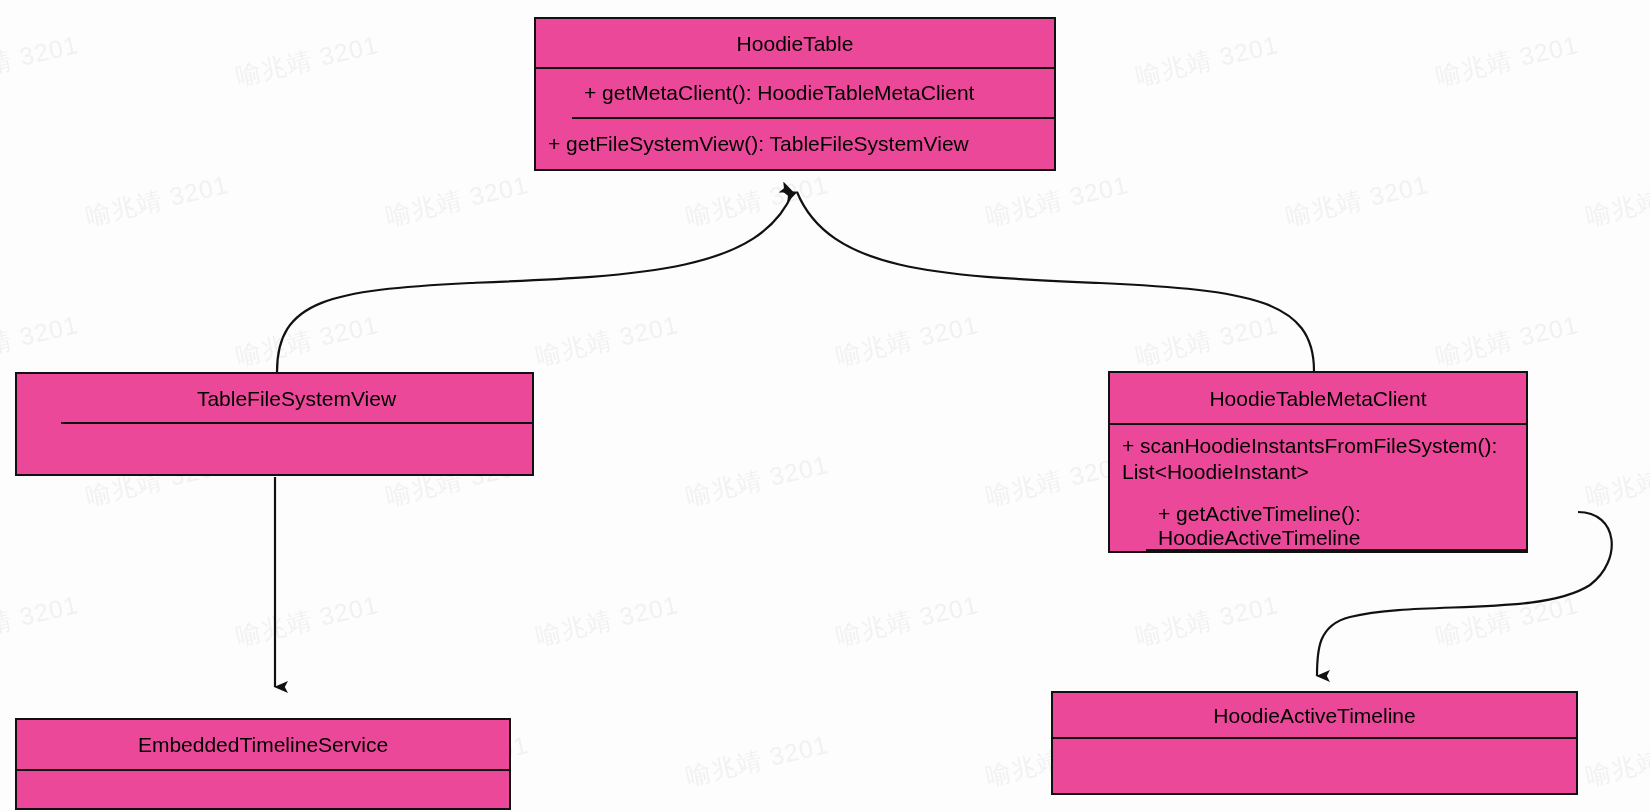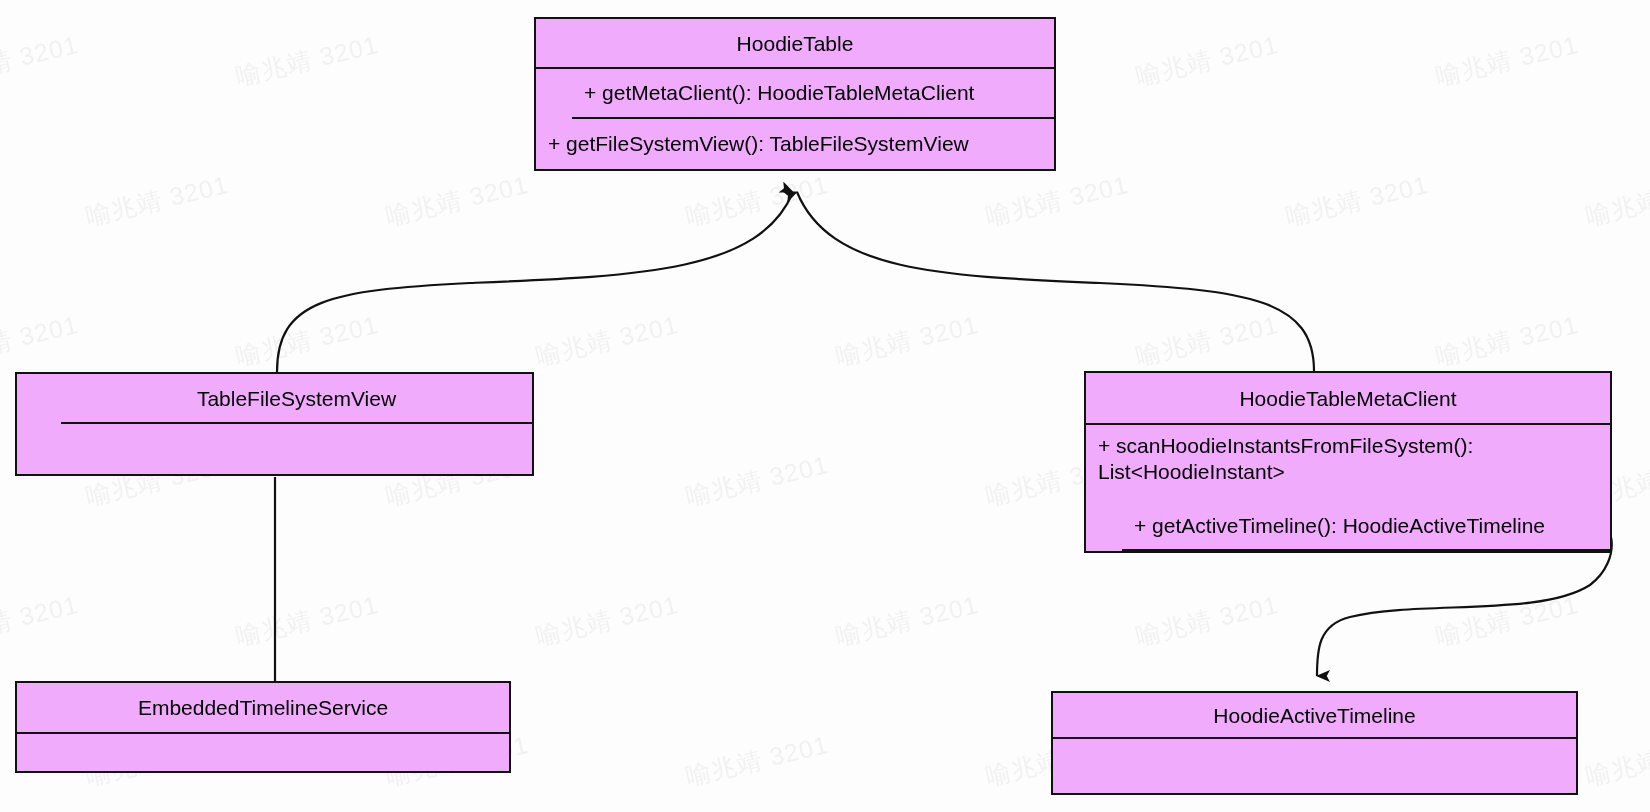--- a/index.html
+++ b/index.html
@@ -43,21 +43,21 @@
     left: 0; top: 0;
     width: 1650px;
     height: 812px;
     z-index: 1;
     pointer-events: none;
   }
 
   
   .uml-class {
     position: absolute;
-    background: #f0abfc;
+    background: #ec4899;
     border: 2px solid #111111;
     box-sizing: border-box;
     z-index: 2;
   }
   .uml-title {
     text-align: center;
     font-size: 21px;
     color: #000000;
     line-height: 1;
     box-sizing: border-box;
@@ -152,28 +152,28 @@
     <div class="uml-title" style="height:50px;">HoodieTable</div>
     <div class="uml-compartment divided" style="height:50px;">+ getMetaClient(): HoodieTableMetaClient</div>
     <div class="uml-compartment" style="height:50px;">+ getFileSystemView(): TableFileSystemView</div>
   </div>
 
   <div class="uml-class" style="left:15px; top:372px; width:519px; height:104px;padding-left:44px;">
     <div class="uml-title" style="height:50px;">TableFileSystemView</div>
     <div class="uml-compartment empty" style="height:50px;"></div>
   </div>
 
-  <div class="uml-class" style="left:1084px; top:371px; width:528px; height:182px;">
+  <div class="uml-class" style="left:1108px; top:371px; width:420px; height:182px;">
     <div class="uml-title" style="height:52px;">HoodieTableMetaClient</div>
     <div class="uml-compartment multiline" style="height:78px; white-space:pre-line;">+ scanHoodieInstantsFromFileSystem():
 List&lt;HoodieInstant&gt;</div>
     <div class="uml-compartment divided" style="height:48px;">+ getActiveTimeline(): HoodieActiveTimeline</div>
   </div>
 
-  <div class="uml-class" style="left:15px; top:681px; width:496px; height:92px;">
+  <div class="uml-class" style="left:15px; top:718px; width:496px; height:92px;">
     <div class="uml-title" style="height:51px;">EmbeddedTimelineService</div>
     <div class="uml-compartment empty" style="height:37px;"></div>
   </div>
 
   <div class="uml-class" style="left:1051px; top:691px; width:527px; height:104px;">
     <div class="uml-title" style="height:46px;">HoodieActiveTimeline</div>
     <div class="uml-compartment empty" style="height:49px;"></div>
   </div>
 
 </div>

